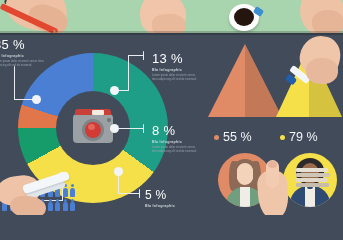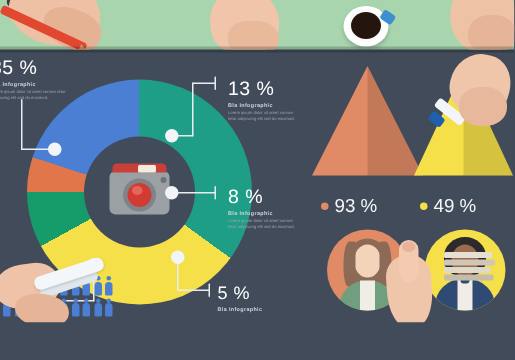--- a/index.html
+++ b/index.html
@@ -304,25 +304,25 @@
   <div class="tri tri-r"></div>
   <div class="tri-shade tri-shade-r"></div>
 
   <div class="mk-hand"></div>
   <div class="marker"></div>
   <div class="marker-tip"></div>
   <div class="mk-hand2"></div>
 
   <div class="rowpct" style="left:214px;top:130px;">
     <span class="bullet" id="bullet-left" style="background: rgb(224, 139, 102);"></span>
-    <span class="num">93 %</span>
+    <span class="num">55 %</span>
   </div>
   <div class="rowpct" style="left:280px;top:130px;">
     <span class="bullet" id="bullet-right" style="background: rgb(245, 224, 74);"></span>
-    <span class="num">49 %</span>
+    <span class="num">79 %</span>
   </div>
 
   <div class="avatar av-l">
     <div class="av-hair" style="left:12px;top:6px;width:30px;height:34px;background:#8d6a55;"></div>
     <div class="av-face" style="left:18px;top:10px;width:18px;height:22px;background:#f4d3bb;"></div>
     <div class="av-hair" style="left:11px;top:8px;width:8px;height:30px;background:#8d6a55;border-radius:50% 10% 40% 40%;"></div>
     <div class="av-hair" style="left:35px;top:8px;width:8px;height:30px;background:#8d6a55;border-radius:10% 50% 40% 40%;"></div>
     <div class="av-torso" style="left:8px;top:34px;width:38px;height:22px;background:#6f9f7e;"></div>
     <div class="av-torso" style="left:22px;top:34px;width:10px;height:22px;background:#f0ece6;border-radius:0;"></div>
   </div>

